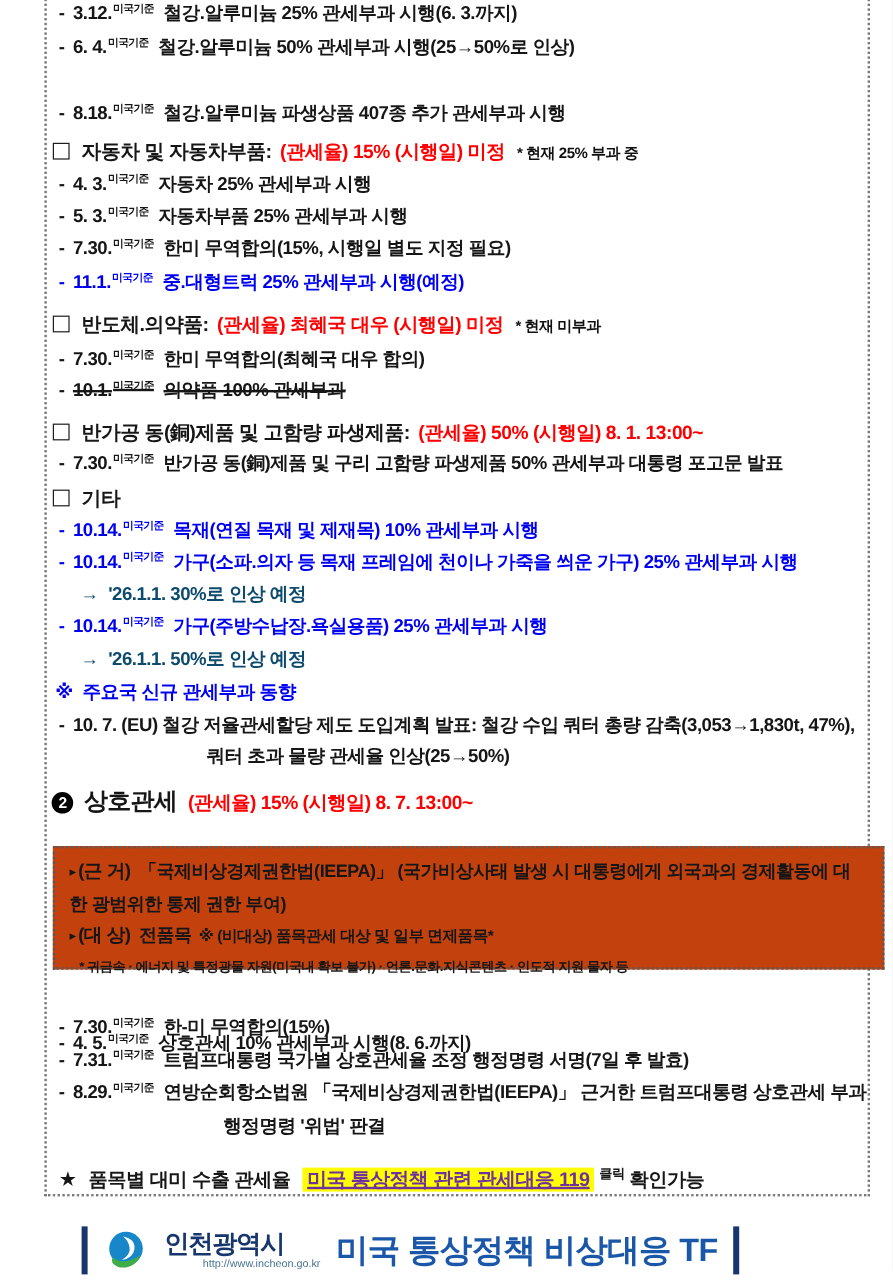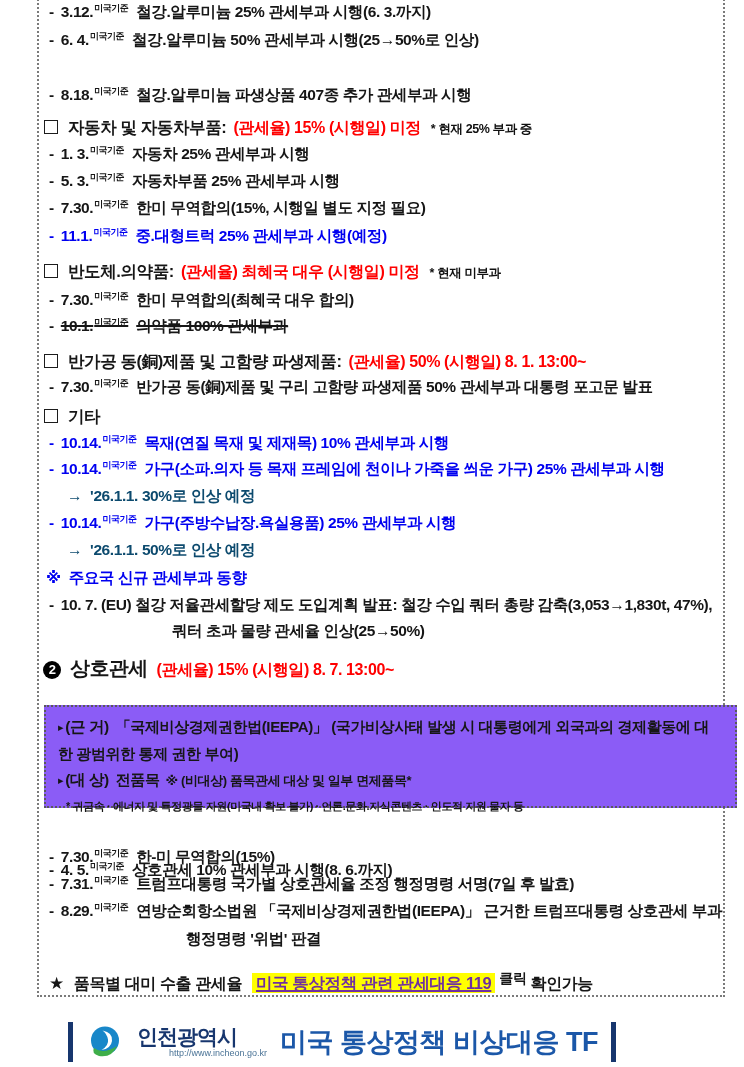--- a/index.html
+++ b/index.html
@@ -33,36 +33,36 @@
   .arrowsym { margin-right:8px; }
   .h2 { font-size:20px; letter-spacing:-0.6px; }
   .numc {
     display:inline-flex; width:18px; height:18px; border-radius:50%;
     background:#000; color:#fff; font-size:13px; line-height:1;
     align-items:center; justify-content:center; position:relative; top:-1px; margin-right:9px;
   }
   .h2rate { color:#ff0000; font-size:16px; margin-left:9px; letter-spacing:-0.4px; }
   .ibox {
     position:absolute; left:44px; top:705px; width:693px; height:103px;
-    box-sizing:border-box; background:#8b5cf6; border:2px dotted #5a5a5a;
+    box-sizing:border-box; background:#c2410c; border:2px dotted #5a5a5a;
     padding:7px 12px 0 12px;
   }
   .ibl { font-size:15px; line-height:26px; }
   .tri { font-size:11px; margin-right:2px; position:relative; top:-1px; }
   .ilbl { font-size:15.5px; margin-right:7px; }
   .inote { font-size:13px; margin-left:6px; }
   .idet { font-size:11px; line-height:24px; padding-left:8px; }
   .starln { font-size:16px; }
   .star { margin-right:10px; font-size:17px; }
   .hl {
     background:#ffff00; color:#7030a0; margin-left:8px; padding:1px 4px;
     text-decoration:underline; text-decoration-thickness:1.5px; cursor:pointer;
     font-size:16.5px;
   }
-  .clicksup { font-size:14px; position:relative; top:-6px; margin:0 4px 0 4px; }
+  .clicksup { font-size:11px; position:relative; top:-6px; margin:0 4px 0 4px; }
   .starpre { margin-right:2px; }
   .footer {
     position:absolute; left:0; top:1018px; width:684px; height:48px;
     display:flex; align-items:center; justify-content:center; gap:13px;
   }
   .fbar { width:5px; height:40px; background:#17366e; }
   .flogo { width:38px; height:38px; }
   .forg { display:flex; flex-direction:column; align-items:flex-start; line-height:1; }
   .forg-name { font-size:21px; color:#17366e; letter-spacing:-1px; }
   .forg-url { font-size:9px; color:#4a7396; font-weight:400; margin-top:2px; letter-spacing:0;padding-left:32px; }
@@ -81,21 +81,21 @@
     <span class="dash">-</span><span class="dt">6. 4.</span><span class="sup">미국기준</span><span class="tx">철강.알루미늄 50% 관세부과 시행(25→50%로 인상)</span>
   </div>
   <div class="ln" style="top:85px;left:49px">
     <span class="dash">-</span><span class="dt">8.18.</span><span class="sup">미국기준</span><span class="tx">철강.알루미늄 파생상품 407종 추가 관세부과 시행</span>
   </div>
 
   <div class="ln head" style="top:117px;left:44px">
     <span class="sq"></span><span>자동차 및 자동차부품:</span><span class="rate">(관세율) 15% (시행일) 미정</span><span class="note">* 현재 25% 부과 중</span>
   </div>
   <div class="ln" style="top:144px;left:49px">
-    <span class="dash">-</span><span class="dt">1. 3.</span><span class="sup">미국기준</span><span class="tx">자동차 25% 관세부과 시행</span>
+    <span class="dash">-</span><span class="dt">4. 3.</span><span class="sup">미국기준</span><span class="tx">자동차 25% 관세부과 시행</span>
   </div>
   <div class="ln" style="top:171px;left:49px">
     <span class="dash">-</span><span class="dt">5. 3.</span><span class="sup">미국기준</span><span class="tx">자동차부품 25% 관세부과 시행</span>
   </div>
   <div class="ln" style="top:198px;left:49px">
     <span class="dash">-</span><span class="dt">7.30.</span><span class="sup">미국기준</span><span class="tx">한미 무역합의(15%, 시행일 별도 지정 필요)</span>
   </div>
   <div class="ln blue" style="top:226px;left:49px">
     <span class="dash">-</span><span class="dt">11.1.</span><span class="sup">미국기준</span><span class="tx">중.대형트럭 25% 관세부과 시행(예정)</span>
   </div>

